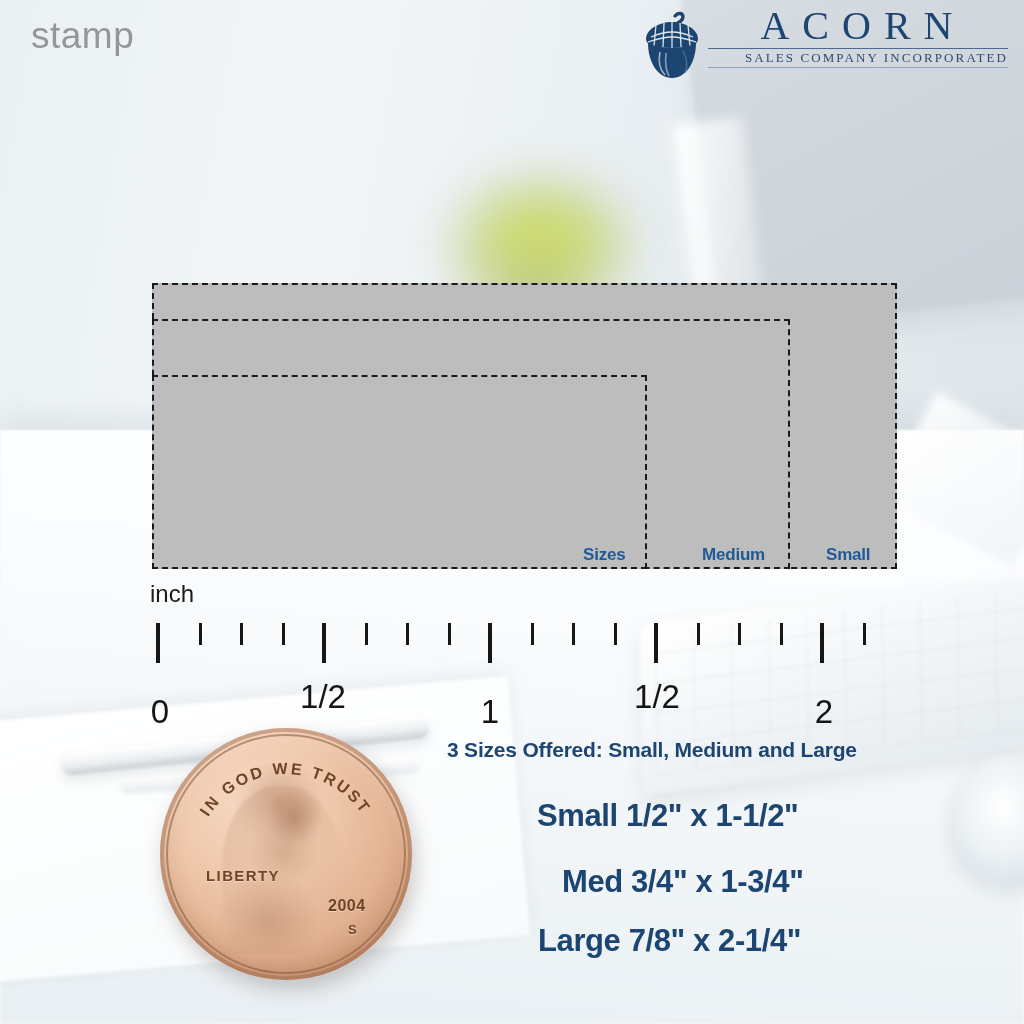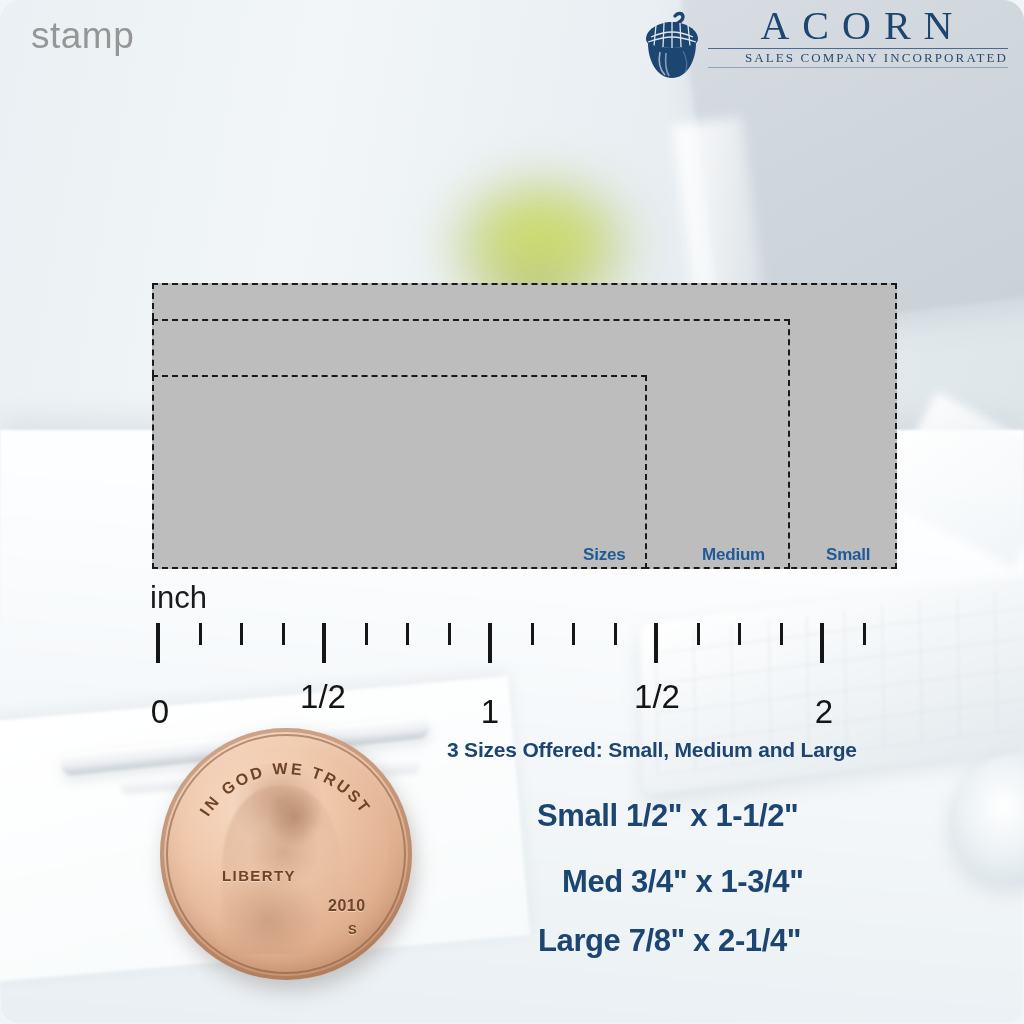--- a/index.html
+++ b/index.html
@@ -2,21 +2,21 @@
 <html><head>
 <meta charset="utf-8">
 <title>Stamp Size Options</title>
 <style>
   html,body{margin:0;padding:0;}
   body{
     width:1024px;height:1024px;overflow:hidden;
     font-family:"Liberation Sans","DejaVu Sans",sans-serif;
     background:#f2f5f7;
   }
-  #page{position:relative;width:1024px;height:1024px;overflow:hidden;border-radius:21px;}
+  #page{position:relative;width:1024px;height:1024px;overflow:hidden;}
 
   
   .bg{position:absolute;inset:0;}
   .bg-base{
     position:absolute;inset:0;
     background:
       linear-gradient(175deg,#eef3f6 0%,#e9eef2 35%,#f4f7f9 60%,#fbfcfd 100%);
   }
   .bg-wall{
     position:absolute;left:0;top:0;width:1024px;height:470px;
@@ -154,21 +154,21 @@
     line-height:1;letter-spacing:-.2px;
   }
   .szlabel.sm{left:583px;top:546px;}
   .szlabel.md{left:702px;top:546px;}
   .szlabel.lg{left:826px;top:546px;}
 
   
   .ruler{position:absolute;left:0;top:0;width:1024px;height:1024px;}
   .inchlabel{
     position:absolute;left:150px;top:582px;
-    font-size:31px;color:#1b1b1b;line-height:1;font-weight:400;
+    font-size:24px;color:#1b1b1b;line-height:1;font-weight:400;
   }
   .tick{position:absolute;background:#161616;width:3px;}
   .tick.major{width:4px;height:40px;top:623px;}
   .tick.minor{width:3px;height:22px;top:623px;}
   .rlabel{
     position:absolute;font-size:33px;color:#151515;line-height:1;
     font-weight:400;text-align:center;
   }
 
   
@@ -201,21 +201,21 @@
       radial-gradient(ellipse 34% 24% at 62% 18%, rgba(160,112,84,.55), rgba(0,0,0,0) 70%),
       linear-gradient(150deg, rgba(196,150,118,.38) 0%, rgba(224,186,158,.1) 60%, rgba(0,0,0,0) 80%);
     border-radius:46% 44% 38% 42%;
     filter:blur(1.2px);
   }
   .ptext{
     position:absolute;font-family:"Liberation Sans",sans-serif;
     color:#6e4326;font-weight:bold;line-height:1;
     text-shadow:0 1px 0 rgba(255,238,225,.55);
   }
-  .ptext.liberty{left:46px;top:140px;font-size:15px;letter-spacing:1.4px;margin-left:16px;}
+  .ptext.liberty{left:46px;top:140px;font-size:15px;letter-spacing:1.4px;}
   .ptext.year{left:168px;top:170px;font-size:16px;letter-spacing:.5px;}
   .ptext.mint{left:188px;top:195px;font-size:13px;}
   .motto-svg{position:absolute;left:0;top:0;}
 
   
   .info{position:absolute;left:0;top:0;width:1024px;}
   .info-head{
     position:absolute;left:438px;top:739px;
     font-size:21px;font-weight:bold;color:#1d4571;line-height:1;
     letter-spacing:-.2px;
@@ -325,21 +325,21 @@
     <div class="penny-bust"></div>
     <svg class="motto-svg" width="252" height="252" viewBox="0 0 252 252">
       <defs>
         <path id="mottoArc" d="M 36 120 A 92 92 0 0 1 216 118" fill="none"></path>
       </defs>
       <text font-family="Liberation Sans, sans-serif" font-size="16" font-weight="bold" letter-spacing="2.6" fill="#6e4326">
         <textPath href="#mottoArc" startOffset="50%" text-anchor="middle" id="mottoText">IN GOD WE TRUST</textPath>
       </text>
     </svg>
     <div class="ptext liberty">LIBERTY</div>
-    <div class="ptext year">2010</div>
+    <div class="ptext year">2004</div>
     <div class="ptext mint">S</div>
   </div>
 
   <div class="info">
     <div class="info-head">3 Sizes Offered:  Small, Medium and Large</div>
     <div class="info-line l1">Small 1/2" x 1-1/2"</div>
     <div class="info-line l2">Med 3/4" x 1-3/4"</div>
     <div class="info-line l3">Large 7/8" x 2-1/4"</div>
   </div>
 

